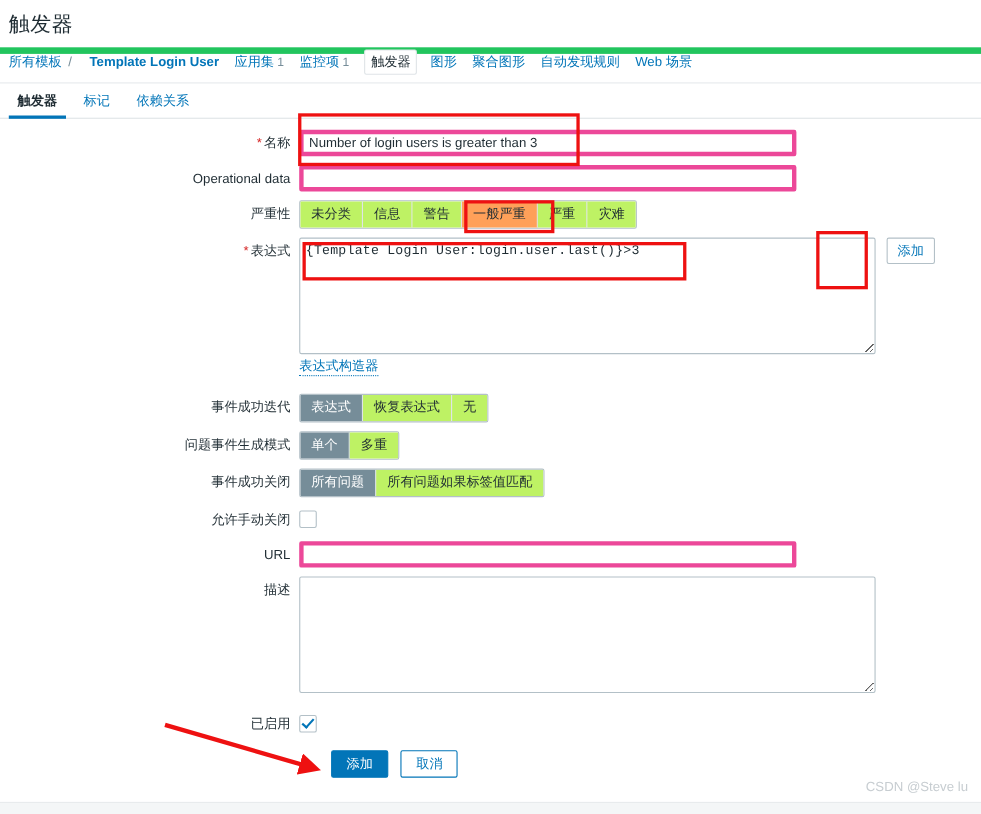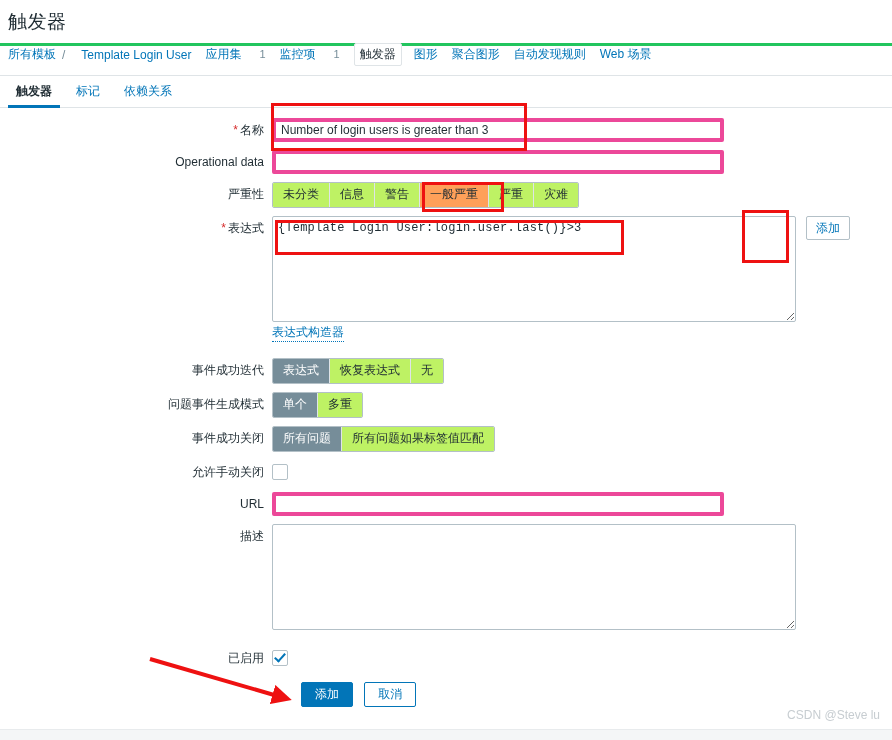--- a/index.html
+++ b/index.html
@@ -30,21 +30,21 @@
     font-size: 19px;
     color: #1f2c33;
     font-weight: normal;
     letter-spacing: 0.5px;
   }
 
   
   .nav-strip {
     height: 33px;
     background: #ffffff;
-    border-top: 3px solid #22c55e;
+    border-top: 6px solid #22c55e;
     border-bottom: 1px solid #dfe4e7;
     display: flex;
     align-items: center;
     padding: 0 0 12px 8px;
     box-sizing: border-box;
   }
   .nav-strip .crumb {
     color: #0275b8;
     font-size: 12px;
     margin-right: 6px;
@@ -60,35 +60,35 @@
     font-size: 12px;
   }
   .nav-strip .nav-item {
     color: #0275b8;
     font-size: 12px;
     margin-right: 14px;
     white-space: nowrap;
     cursor: pointer;
     display: inline-flex;
     align-items: baseline;
-    gap: 18px;
+    gap: 3px;
   }
   .nav-strip .nav-item .cnt {
     color: #768d99;
     font-size: 11px;
   }
   .nav-strip .nav-item.current {
     color: #1f2c33;
     border: 1px solid #dfe4e7;
     border-radius: 2px;
     padding: 2px 5px;
     margin-right: 12px;
     background: #ffffff;
   }
-  .nav-spacer-lg { margin-left: 10px; }
+  .nav-spacer-lg { margin-left: 10px; font-weight: bold; }
 
   
   .tab-row {
     height: 32px;
     display: flex;
     align-items: flex-end;
     padding-left: 8px;
     border-bottom: 1px solid #dfe4e7;
     box-sizing: border-box;
     background: #ffffff;

